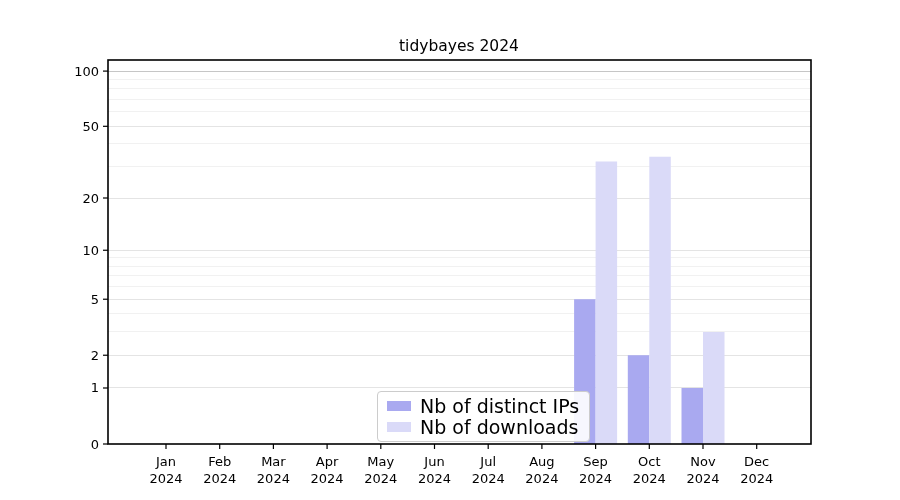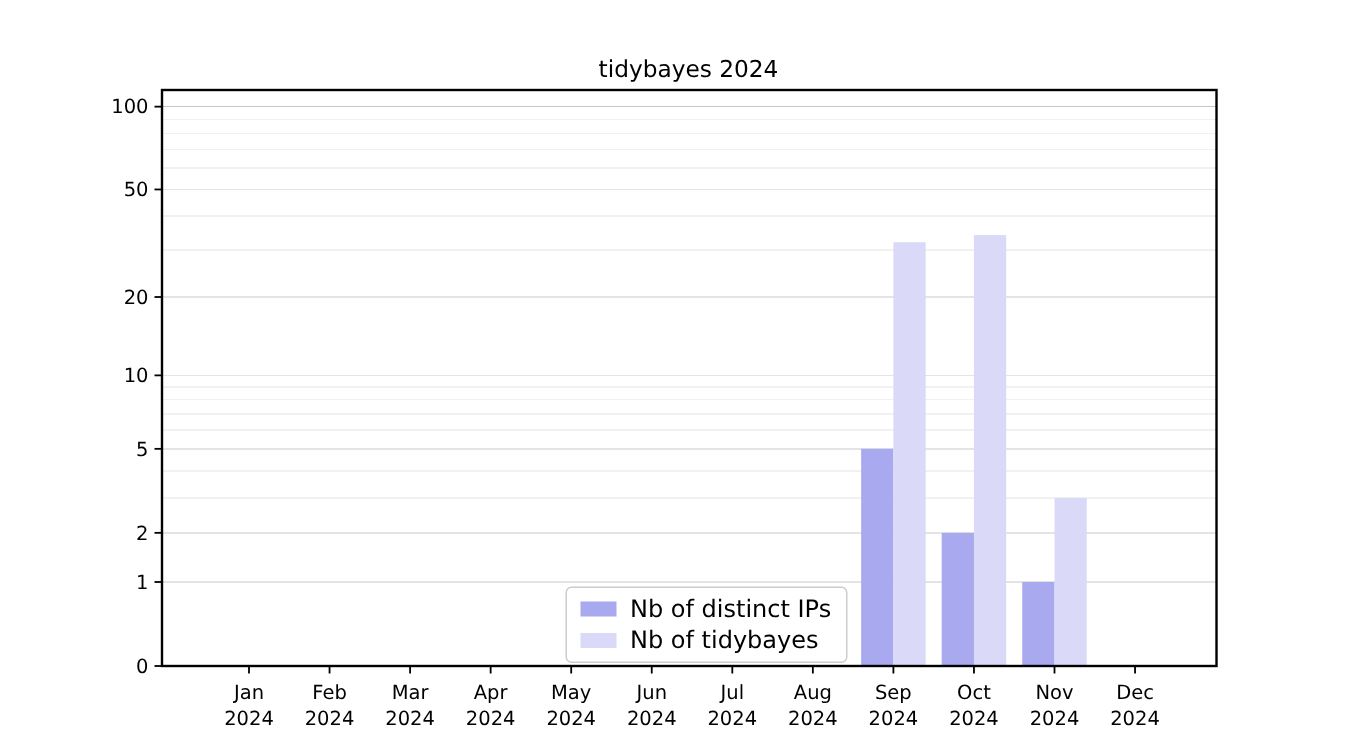--- a/index.html
+++ b/index.html
@@ -40,21 +40,21 @@
     align-items: center;
     gap: 9px;
     height: 16px;
   }
   .legend-swatch {
     width: 24px;
     height: 10px;
     flex: 0 0 auto;
   }
   .legend-label {
-    font-size: 16px;
+    font-size: 19px;
     color: #000000;
     white-space: nowrap;
     line-height: 16px;
   }
 </style>
 </head>
 <body>
 
 <div class="figure">
   <svg width="900" height="500">
@@ -141,16 +141,16 @@
     <text id="chart-title" x="459" y="51" text-anchor="middle" font-size="15.5" fill="#000000">tidybayes 2024</text>
   </svg>
 
   <div class="legend">
     <div class="legend-row">
       <span class="legend-swatch" style="background: rgb(169, 169, 240);"></span>
       <span class="legend-label">Nb of distinct IPs</span>
     </div>
     <div class="legend-row">
       <span class="legend-swatch" style="background: rgb(218, 218, 248);"></span>
-      <span class="legend-label">Nb of tidybayes</span>
+      <span class="legend-label">Nb of downloads</span>
     </div>
   </div>
 </div>
 
 </body></html>

